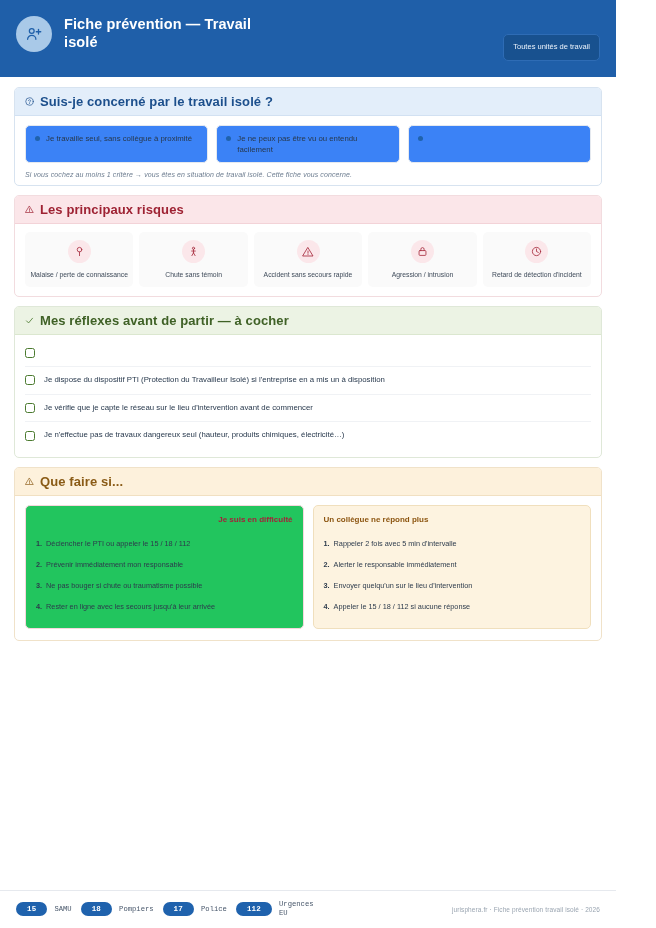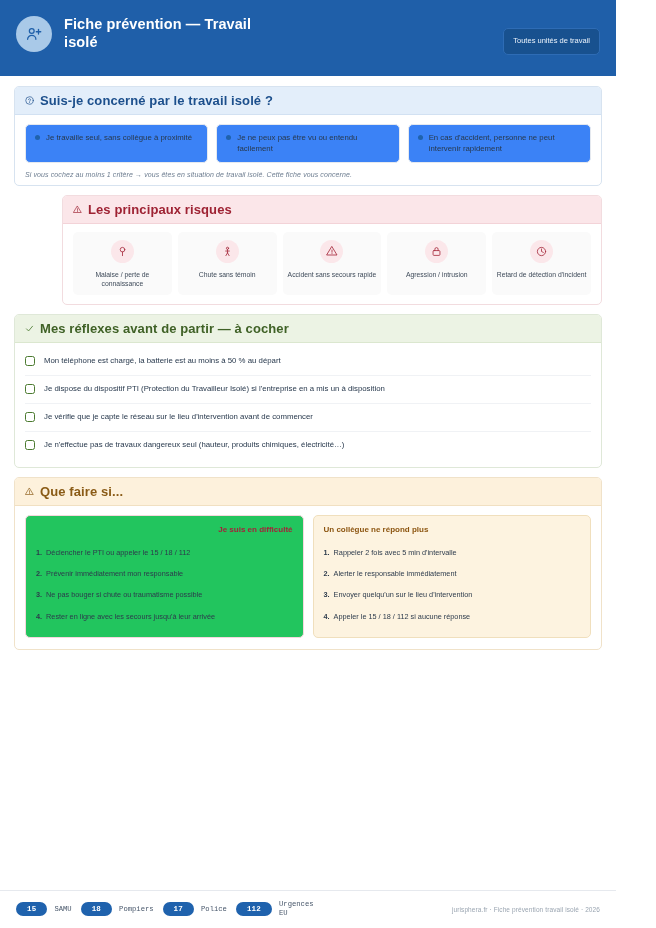--- a/index.html
+++ b/index.html
@@ -63,21 +63,21 @@
     flex: 0 0 auto;
     background: #18518f;
     border: 1px solid #2e6cb5;
     border-radius: 5px;
     color: #eaf2fb;
     font-size: 7.5px;
     line-height: 1.45;
     text-align: center;
     padding: 7px 9px;
     min-width: 62px;
-    margin-top: 14px;
+    margin-top: 20px;
   }
 
   
   .body {
     flex: 1 1 auto;
     padding: 10px 14px 0 14px;
     display: flex;
     flex-direction: column;
     gap: 9px;
   }
@@ -134,21 +134,21 @@
   }
   .concern-note {
     margin-top: 8px;
     font-size: 7px;
     font-style: italic;
     color: #6d7d90;
     letter-spacing: 0.1px;
   }
 
   
-  .card-risks { border-color: #f2dcdf; margin-left: 48px; }
+  .card-risks { border-color: #f2dcdf; }
   .card-risks .card-head {
     background: #fbe6e9;
     color: #9e2233;
     border-bottom: 1px solid #f3d3d8;
   }
   .risks-body {
     padding: 8px 10px 9px 10px;
     display: flex;
     gap: 6px;
   }
@@ -325,21 +325,20 @@
           <div class="chip">
             <span class="chip-dot"></span>
             <span>Je travaille seul, sans collègue à proximité</span>
           </div>
           <div class="chip">
             <span class="chip-dot"></span>
             <span>Je ne peux pas être vu ou entendu facilement</span>
           </div>
           <div class="chip">
             <span class="chip-dot"></span>
-            <span>En cas d'accident, personne ne peut intervenir rapidement</span>
           </div>
         </div>
         <div class="concern-note">Si vous cochez au moins 1 critère → vous êtes en situation de travail isolé. Cette fiche vous concerne.</div>
       </div>
     </div>
 
     <div class="card card-risks">
       <div class="card-head">
         <span>
           <svg width="9" height="9" viewBox="0 0 24 24" fill="none" stroke="#9e2233" stroke-width="1.8" stroke-linecap="round" stroke-linejoin="round">
@@ -414,21 +413,20 @@
         <span>
           <svg width="9" height="9" viewBox="0 0 24 24" fill="none" stroke="#4b7a2f" stroke-width="2.2" stroke-linecap="round" stroke-linejoin="round">
             <polyline points="4,13 9.5,18.5 20,6"></polyline>
           </svg>
         </span>
         <span>Mes réflexes avant de partir — à cocher</span>
       </div>
       <div class="check-body">
         <div class="check-row">
           <span class="check-box"></span>
-          <span class="check-text">Mon téléphone est chargé, la batterie est au moins à 50 % au départ</span>
         </div>
         <div class="check-row">
           <span class="check-box"></span>
           <span class="check-text">Je dispose du dispositif PTI (Protection du Travailleur Isolé) si l'entreprise en a mis un à disposition</span>
         </div>
         <div class="check-row">
           <span class="check-box"></span>
           <span class="check-text">Je vérifie que je capte le réseau sur le lieu d'intervention avant de commencer</span>
         </div>
         <div class="check-row">

